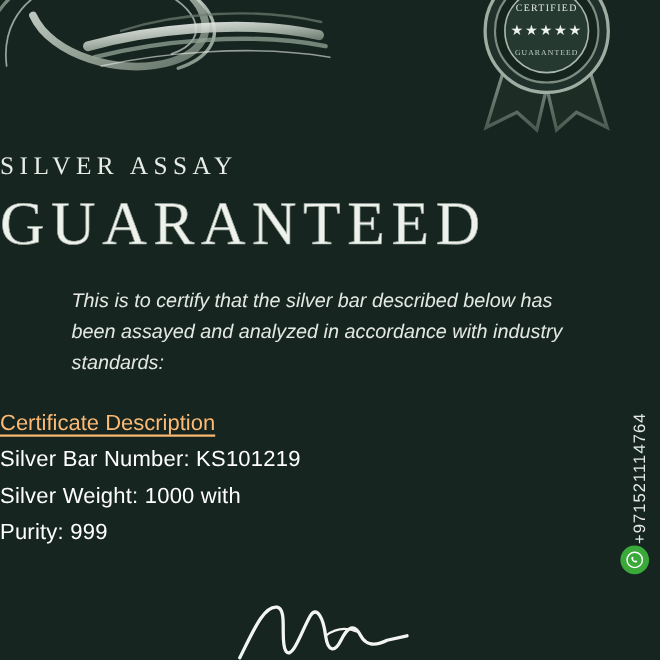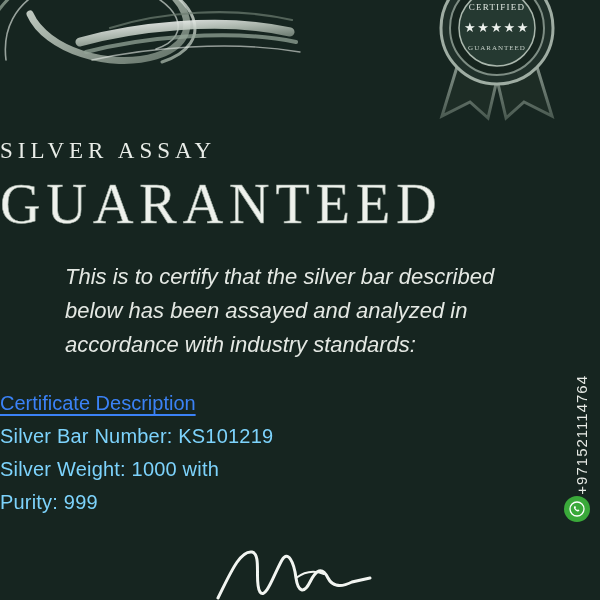--- a/index.html
+++ b/index.html
@@ -62,35 +62,35 @@
     color: #eef1ec;
     font-weight: 400;
     line-height: 1;
     -webkit-text-stroke: 0.6px #9aa79d;
   }
   .intro {
     margin: 28px auto 0;
     width: 470px;
     font-family: "Liberation Sans", sans-serif;
     font-style: italic;
-    font-size: 22px;
+    font-size: 18px;
     line-height: 1.55;
     color: #e4e8e3;
   }
   .desc-head {
     margin-top: 30px;
     font-size: 20px;
-    color: #3b82f6;
+    color: #fdba74;
     text-decoration: underline;
     text-underline-offset: 4px;
   }
   .field {
     margin-top: 10px;
     font-size: 20px;
-    color: #7dd3fc;
+    color: #ffffff;
     letter-spacing: 0.2px;
   }
   
   .signature {
     position: absolute;
     left: 200px;
     bottom: -4px;
     width: 200px;
     height: 60px;
   }

